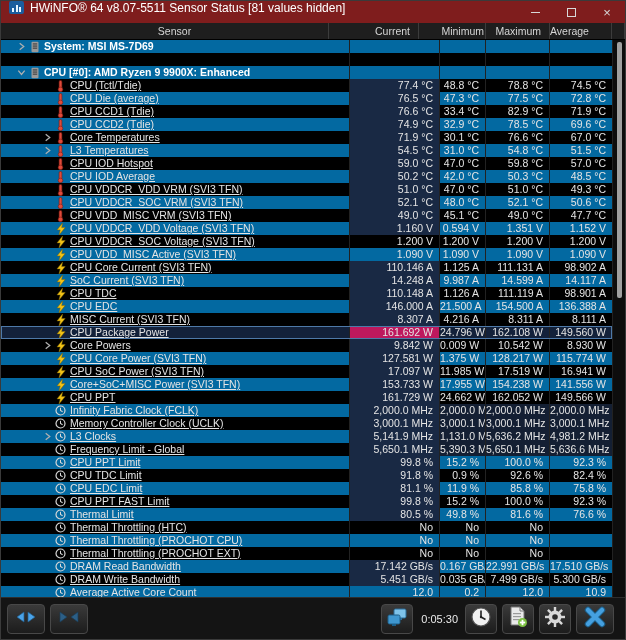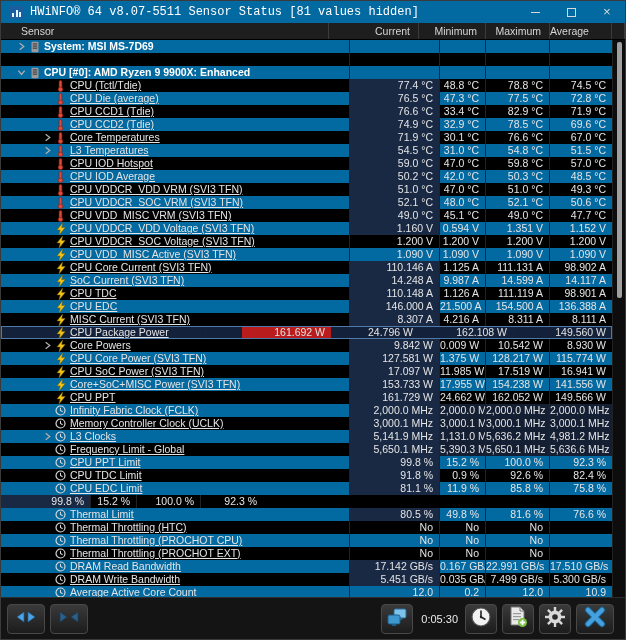--- a/index.html
+++ b/index.html
@@ -2,58 +2,58 @@
 <html><head>
 <meta charset="utf-8">
 <style>
   * { margin:0; padding:0; box-sizing:border-box; }
   html,body { width:626px; height:640px; background:#000; overflow:hidden;
     font-family:"Liberation Sans", sans-serif; }
   .window { width:626px; height:640px; background:#000; border:1px solid #3a3a3a;
     display:flex; flex-direction:column; }
 
   
-  .titlebar { height:22px; background:#0369a1; display:flex; align-items:center; flex:0 0 22px;font-family:Liberation Mono, monospace; }
+  .titlebar { height:22px; background:#7f1d1d; display:flex; flex:0 0 22px; }
   .appicon { width:15px; height:13px; margin:0 6px 0 8px; background:#1b5d9e; border-radius:2px;
     position:relative; flex:0 0 15px; }
   .appicon i { position:absolute; bottom:2px; width:2px; background:#e8f4ff; }
   .appicon i:nth-child(1){ left:3px; height:4px; }
   .appicon i:nth-child(2){ left:6.5px; height:7px; }
   .appicon i:nth-child(3){ left:10px; height:5px; }
   .title { color:#ffffff; font-size:12px; white-space:nowrap; flex:1; }
   .wbtn { width:36px; height:22px; display:flex; align-items:center; justify-content:center;
     color:#d8d8d8; font-size:13px; }
   .wbtn .minglyph { display:inline-block; width:9px; border-top:1px solid #d8d8d8; }
   .wbtn .maxglyph { display:inline-block; width:9px; height:9px; border:1px solid #d8d8d8; }
 
   
   .colhead { height:17px; flex:0 0 17px; background:#1e1e1e; display:flex;
     border-bottom:1px solid #000; color:#d6d6d6; font-size:10.5px; line-height:16px; }
   .colhead .hc { border-right:1px solid #3c3c3c; }
-  .hc-sensor { flex:1; padding-left:20px; text-align:left; }
+  .hc-sensor { flex:1; padding-left:20px; text-align:center; }
   .hc-cur { width:90px; text-align:right; padding-right:8px; }
-  .hc-min { width:67px; text-align:right; padding-right:8px; }
+  .hc-min { width:67px; text-align:right; padding-right:1px; }
   .hc-max { width:64px; text-align:right; padding-right:8px; }
   .hc-avg { width:62px; text-align:right; padding-right:24px; }
   .hc-sb  { width:13px; border-right:none; }
 
   
   .bodywrap { flex:1; display:flex; position:relative; background:#000; overflow:hidden; }
   .rows { flex:1; }
   .row { display:flex; height:13px; line-height:13px; font-size:10.5px; color:#e4e4e4; }
   .row.alt { background:#0369a1; }
-  .row.sel { background:#13213a; outline:1px solid #4e79a8; outline-offset:-1px; position:relative; z-index:2;gap:36px; }
+  .row.sel { background:#13213a; outline:1px solid #4e79a8; outline-offset:-1px; position:relative; z-index:2; }
   .cell { overflow:hidden; white-space:nowrap; }
   .c-sensor { flex:1; display:flex; align-items:center; border-right:1px solid #222; }
   .c-val { text-align:right; padding-right:6px; border-right:1px solid #222; }
   .c-cur { width:90px; } .c-min { width:46px; } .c-max { width:64px; }
   .c-avg { width:62px; border-right:none; }
   .c-cur.bar { background:#192944; }
   .c-val.barall { background:#141f33; }
-  .row.sel .c-cur { background:#b91c1c; }
+  .row.sel .c-cur { background:#be185d; }
   .row.group .c-sensor { font-weight:bold; color:#fff; }
   .chev { width:14px; flex:0 0 14px; display:inline-flex; justify-content:center; align-items:center; }
   .ric { width:13px; flex:0 0 13px; display:inline-flex; justify-content:center; align-items:center; }
   .lbl { padding-left:3px; }
   .ind-group { padding-left:13px; }
   .ind-child { padding-left:39px;text-decoration:underline; }
 
   
   .sbar { width:13px; flex:0 0 13px; background:#0d0d0d; border-left:1px solid #222; position:relative; }
   .sthumb { position:absolute; left:4px; width:5px; top:2px; height:46%; background:#a0a0a0; border-radius:2px; }
@@ -662,20 +662,30 @@
               </svg>
             </span>
             <span class="lbl">CPU EDC Limit</span>
           </div>
           <div class="cell c-val c-cur bar">81.1 %</div>
           <div class="cell c-val c-min">11.9 %</div>
           <div class="cell c-val c-max">85.8 %</div>
           <div class="cell c-val c-avg">75.8 %</div>
         </div>
         <div class="row">
+          <div class="cell c-sensor ind-child">
+            <span class="chev"></span>
+            <span class="ric">
+              <svg width="11" height="11" viewBox="0 0 12 12">
+                <circle cx="6" cy="6" r="4.9" fill="none" stroke="#d8d8d8" stroke-width="1.3"></circle>
+                <path d="M6 3 V6 L8.3 7.3" stroke="#d8d8d8" stroke-width="1.1" fill="none"></path>
+              </svg>
+            </span>
+            <span class="lbl">CPU PPT FAST Limit</span>
+          </div>
           <div class="cell c-val c-cur bar">99.8 %</div>
           <div class="cell c-val c-min">15.2 %</div>
           <div class="cell c-val c-max">100.0 %</div>
           <div class="cell c-val c-avg">92.3 %</div>
         </div>
         <div class="row alt">
           <div class="cell c-sensor ind-child">
             <span class="chev"></span>
             <span class="ric">
               <svg width="11" height="11" viewBox="0 0 12 12">

